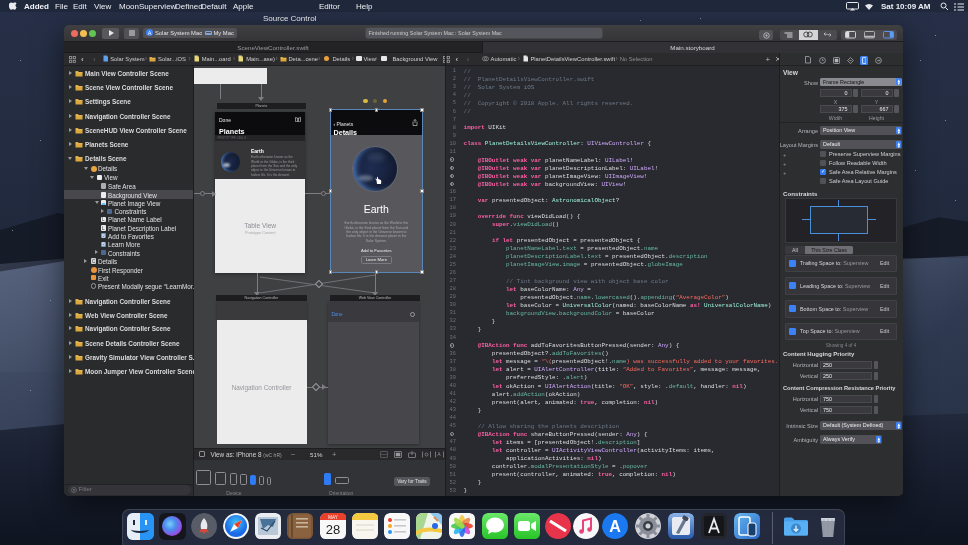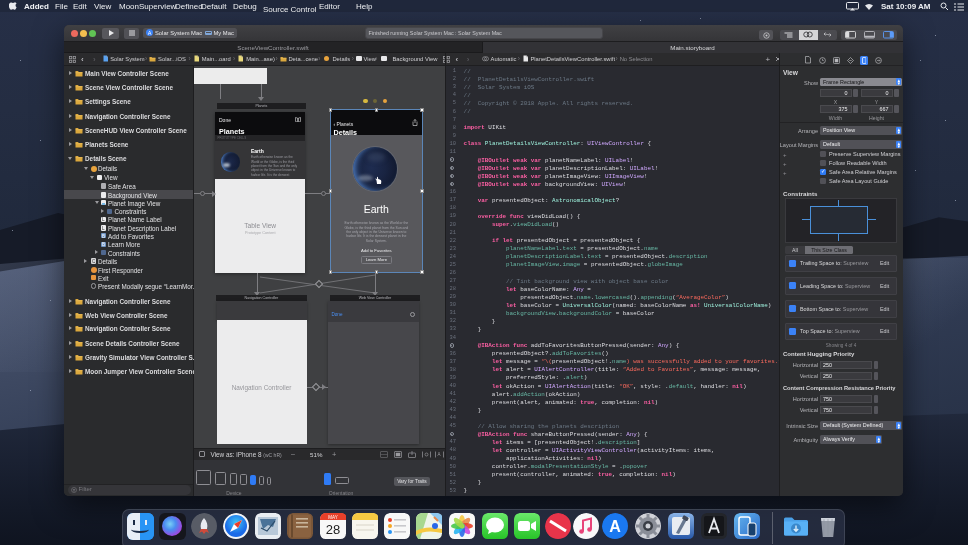--- a/index.html
+++ b/index.html
@@ -36,22 +36,22 @@
       <path fill="#e8eaee" d="M11 0c.1 1.1-.3 2.2-1 3-.7.9-1.8 1.5-2.9 1.4-.1-1 .4-2.1 1-2.8C8.8.8 9.9.1 11 0zM14 13.3c-.5 1.2-.8 1.7-1.5 2.8-.9 1.5-2.3 3.3-4 3.3-1.5 0-1.9-1-3.9-1-2 0-2.5 1-4 1-1.7 0-3-1.6-4-3.1C-5.9 12.1-6.2 7-4.4 4.3-3.2 2.4-1.3 1.3.5 1.3c1.8 0 3 1 4.5 1 1.5 0 2.4-1 4.5-1 1.6 0 3.3.9 4.5 2.4-3.9 2.2-3.3 7.7 0 9.6z" transform="translate(4,0) scale(0.8)"></path>
     </svg>
 <div class="abs" style="left:24px;top:1.5px;font-size:8px;font-weight:bold;color:#f0f2f5;">Added</div>
 <div class="abs" style="left:55px;top:1.5px;font-size:8px;font-weight:normal;color:#f0f2f5;">File</div>
 <div class="abs" style="left:73px;top:1.5px;font-size:8px;font-weight:normal;color:#f0f2f5;">Edit</div>
 <div class="abs" style="left:94px;top:1.5px;font-size:8px;font-weight:normal;color:#f0f2f5;">View</div>
 <div class="abs" style="left:119px;top:1.5px;font-size:8px;font-weight:normal;color:#f0f2f5;">Moon</div>
 <div class="abs" style="left:139px;top:1.5px;font-size:8px;font-weight:normal;color:#f0f2f5;">Superview</div>
 <div class="abs" style="left:175px;top:1.5px;font-size:8px;font-weight:normal;color:#f0f2f5;">Defined</div>
 <div class="abs" style="left:201px;top:1.5px;font-size:8px;font-weight:normal;color:#f0f2f5;">Default</div>
-<div class="abs" style="left:233px;top:1.5px;font-size:8px;font-weight:normal;color:#f0f2f5;">Debug</div>
-<div class="abs" style="left:263px;top:5px;font-size:8px;font-weight:normal;color:#f0f2f5;">Source Control</div>
+<div class="abs" style="left:233px;top:1.5px;font-size:8px;font-weight:normal;color:#f0f2f5;">Apple</div>
+<div class="abs" style="left:263px;top:14px;font-size:8px;font-weight:normal;color:#f0f2f5;">Source Control</div>
 <div class="abs" style="left:319px;top:1.5px;font-size:8px;font-weight:normal;color:#f0f2f5;">Editor</div>
 <div class="abs" style="left:356px;top:1.5px;font-size:8px;font-weight:normal;color:#f0f2f5;">Help</div>
 
 <svg class="abs" style="left:846px;top:2px;" width="13" height="9" viewBox="0 0 26 18">
       <rect x="1" y="1" width="24" height="13" rx="2" fill="none" stroke="#e8eaee" stroke-width="2"></rect>
       <path d="M8 17 L18 17 L13 12 Z" fill="#e8eaee"></path>
     </svg>
 <svg class="abs" style="left:863px;top:2px;" width="12" height="9" viewBox="0 0 24 18">
       <path d="M12 16 L4 7 A 12 12 0 0 1 20 7 Z" fill="#e8eaee"></path>
     </svg>

